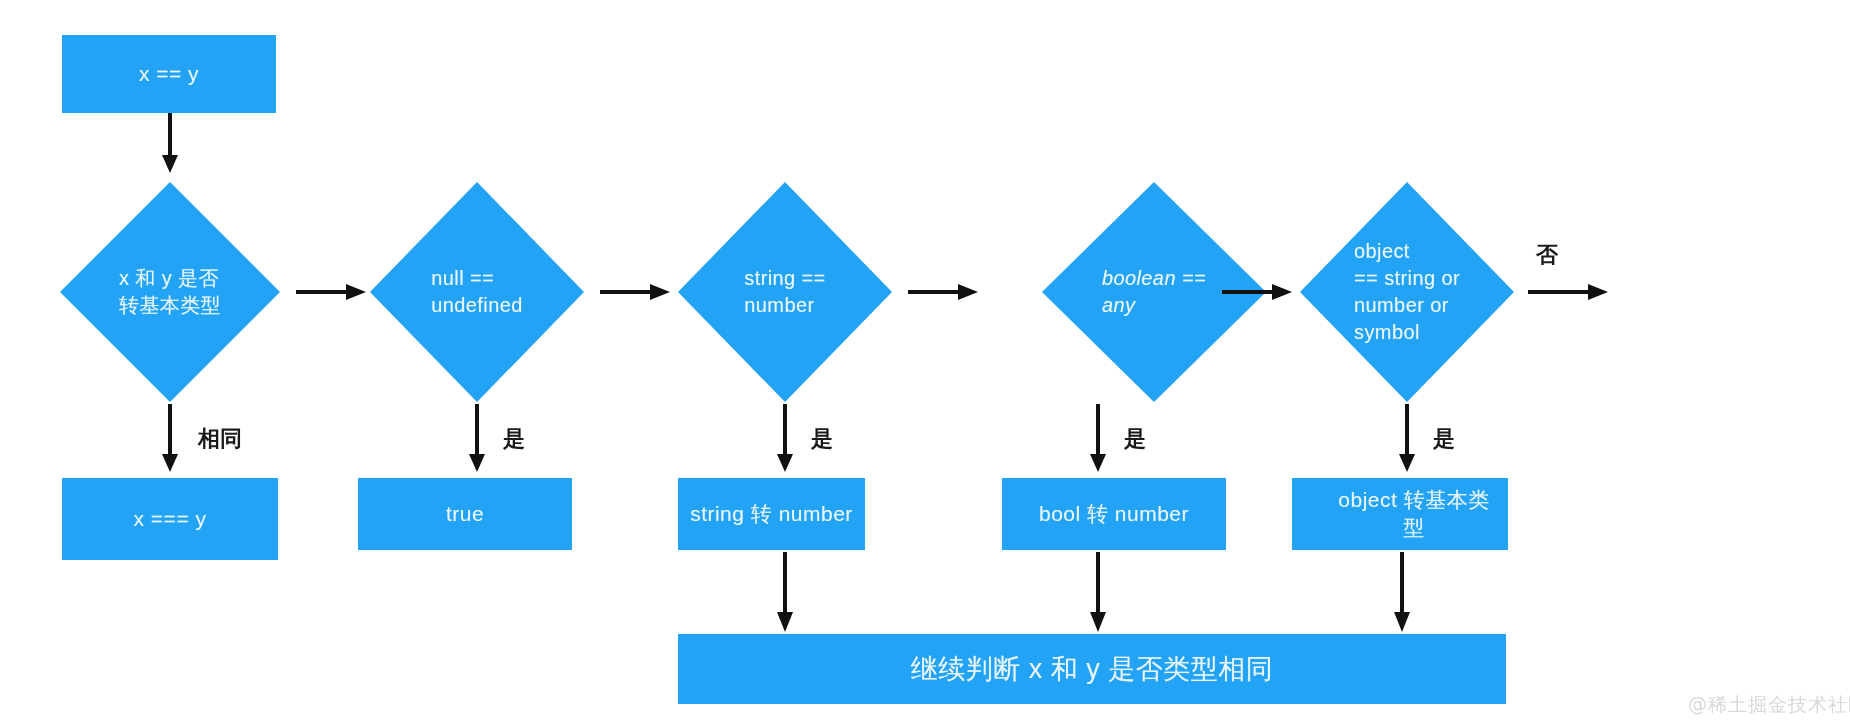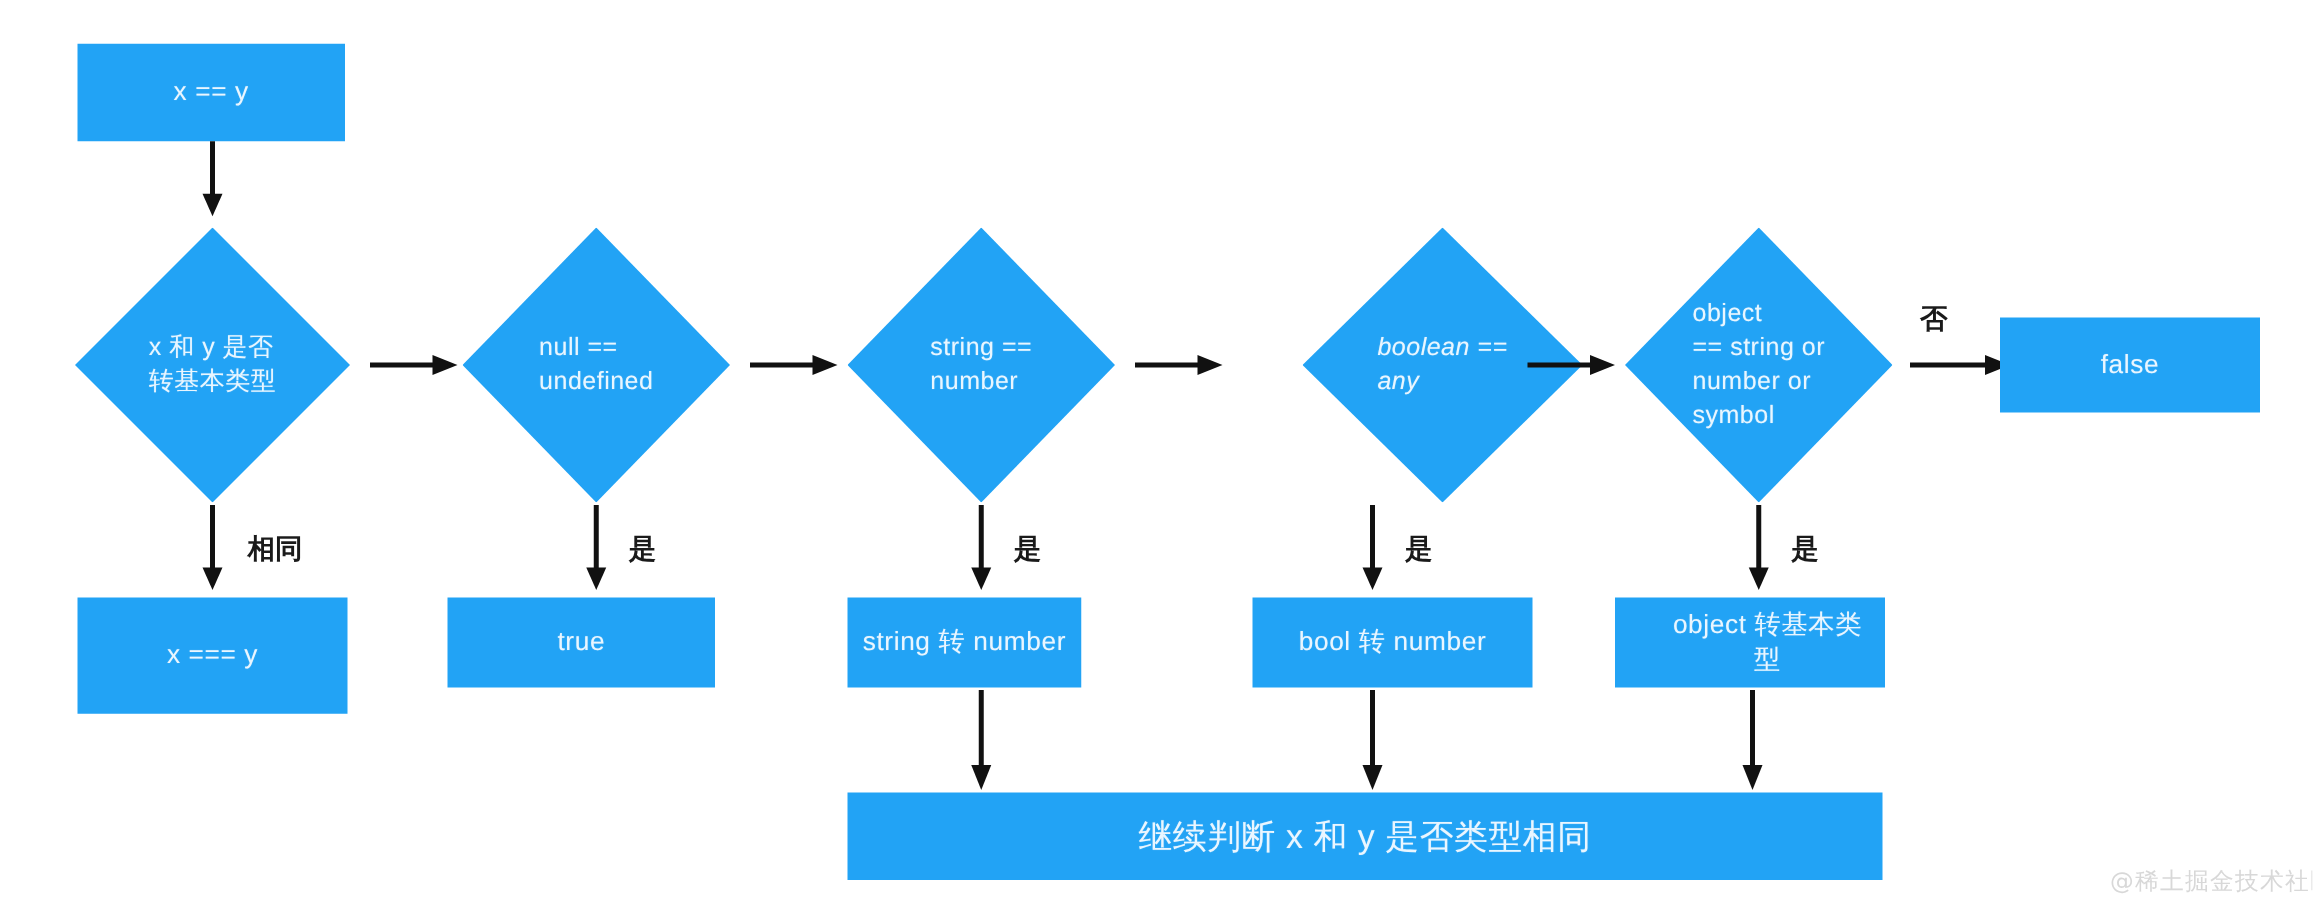--- a/index.html
+++ b/index.html
@@ -166,23 +166,20 @@
 
   <div class="edge-label" style="left:1536px; top:240px;">否</div>
 
   <div class="arrow" style="left:1528px; top:282px; width:82px; height:20px;">
     <svg width="82" height="20" viewBox="0 0 82 20">
       <line x1="0" y1="10" x2="66" y2="10" stroke="#111" stroke-width="4"></line>
       <polygon points="80,10 60,2 60,18" fill="#111"></polygon>
     </svg>
   </div>
 
-  <div class="node-rect" style="left:1600px; top:254px; width:208px; height:76px;">
-    <span>false</span>
-  </div>
 
   <div class="arrow" style="left:160px; top:404px; width:20px; height:70px;">
     <svg width="20" height="70" viewBox="0 0 20 70">
       <line x1="10" y1="0" x2="10" y2="56" stroke="#111" stroke-width="4"></line>
       <polygon points="10,68 2,50 18,50" fill="#111"></polygon>
     </svg>
   </div>
   <div class="edge-label" style="left:198px; top:424px;">相同</div>
 
   <div class="arrow" style="left:467px; top:404px; width:20px; height:70px;">
@@ -210,21 +207,21 @@
   <div class="edge-label" style="left:1124px; top:424px;">是</div>
 
   <div class="arrow" style="left:1397px; top:404px; width:20px; height:70px;">
     <svg width="20" height="70" viewBox="0 0 20 70">
       <line x1="10" y1="0" x2="10" y2="56" stroke="#111" stroke-width="4"></line>
       <polygon points="10,68 2,50 18,50" fill="#111"></polygon>
     </svg>
   </div>
   <div class="edge-label" style="left:1433px; top:424px;">是</div>
 
-  <div class="node-rect" style="left:62px; top:478px; width:216px; height:93px;align-items:center;">
+  <div class="node-rect" style="left:62px; top:478px; width:216px; height:82px;align-items:center;">
     <span>x === y</span>
   </div>
 
   <div class="node-rect" style="left:358px; top:478px; width:214px; height:72px;">
     <span>true</span>
   </div>
 
   <div class="node-rect" style="left:678px; top:478px; width:187px; height:72px;">
     <span>string 转 number</span>
   </div>

